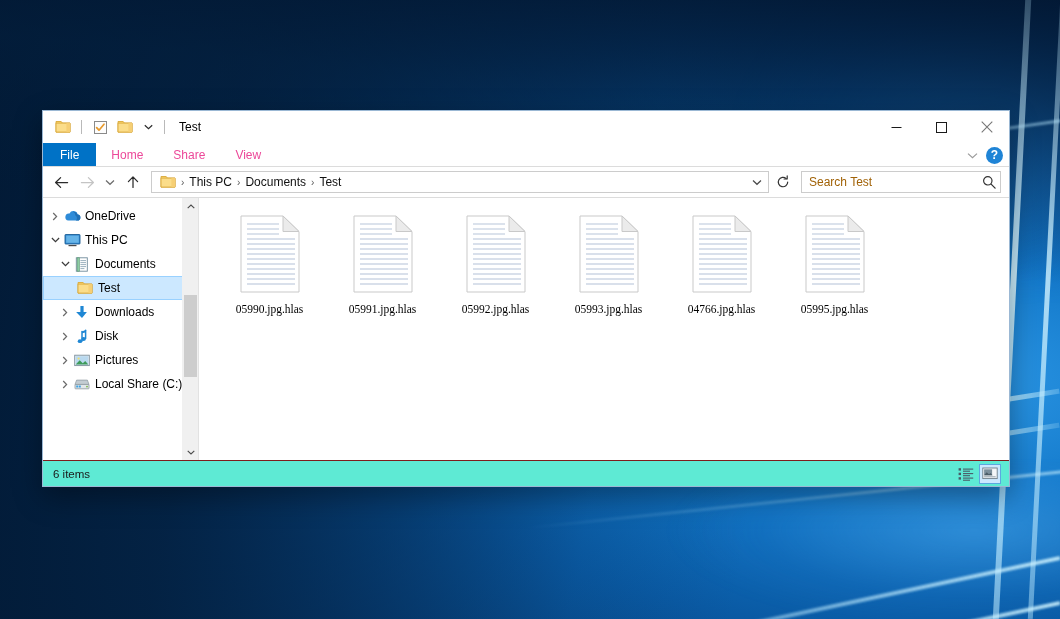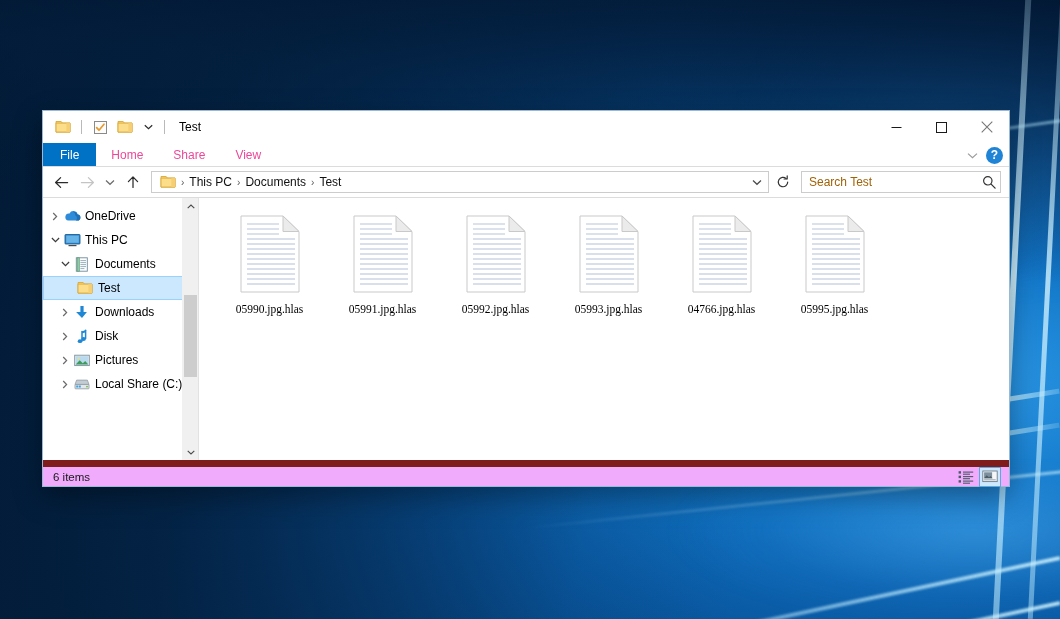--- a/index.html
+++ b/index.html
@@ -330,22 +330,22 @@
     font-size: 11.5px;
     color: #000;
     margin-top: 6px;
     text-align: center;
     white-space: nowrap;
   }
 
   
   .statusbar {
     height: 26px; flex: 0 0 26px;
-    border-top: 7px solid #7f1d1d;
-    background: #f0abfc;
+    border-top: 1px solid #7f1d1d;
+    background: #5eead4;
     display: flex; align-items: center;
     padding: 0 8px 0 10px;
     font-size: 11.5px;
     color: #1a1a1a;
   }
   .status-spacer { flex: 1 1 auto; }
   .viewbtn {
     width: 22px; height: 20px;
     display: flex; align-items: center; justify-content: center;
     margin-left: 2px;

